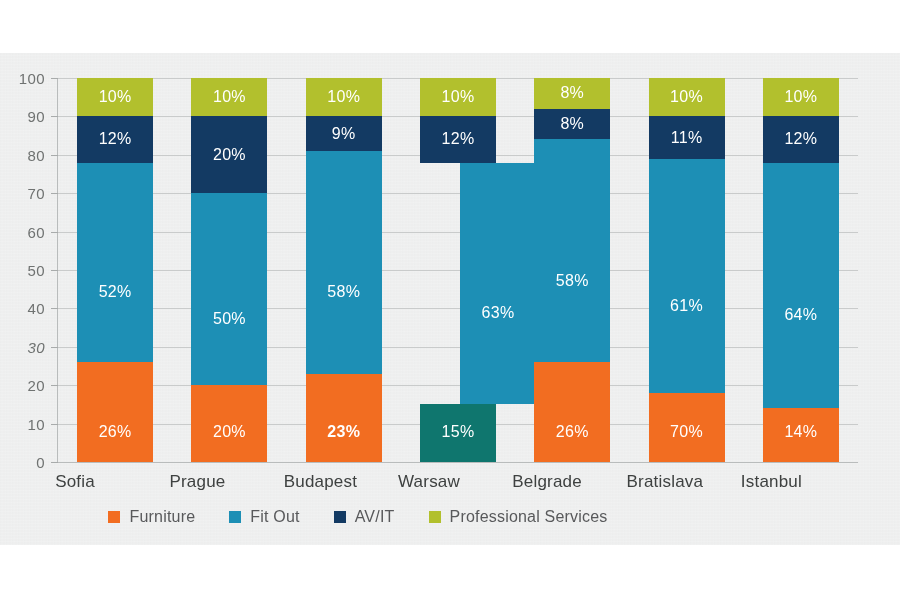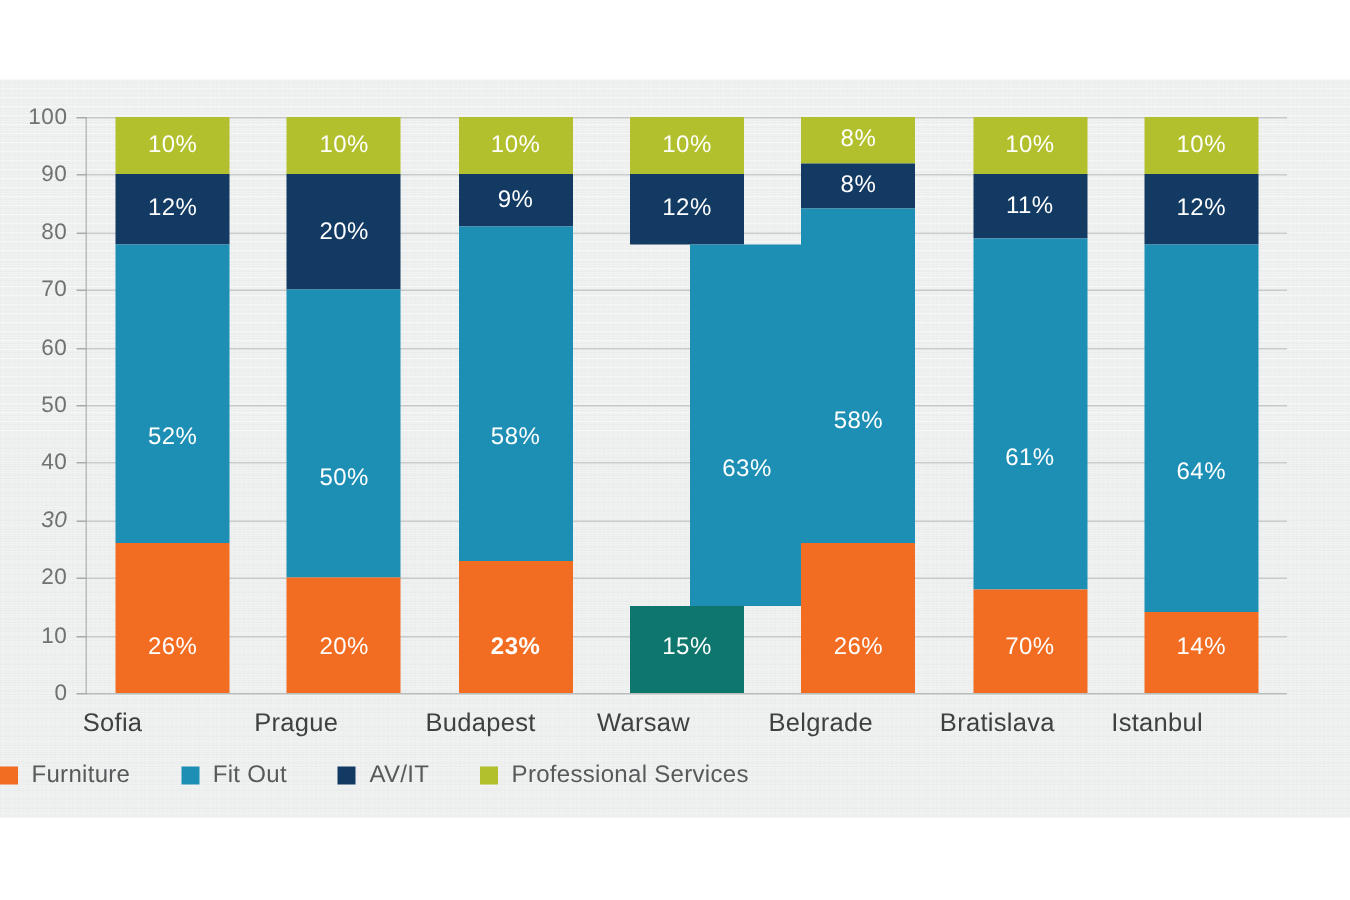--- a/index.html
+++ b/index.html
@@ -114,20 +114,21 @@
     letter-spacing: 0.2px;
   }
 
   
   #legend {
     position: absolute;
     left: 0;
     top: 508px;
     width: 716px;
     display: flex;
+    justify-content: center;
     align-items: center;
     gap: 34px;
   }
   .legend-item {
     display: flex;
     align-items: center;
     gap: 9px;
   }
   .legend-swatch {
     width: 12px;

